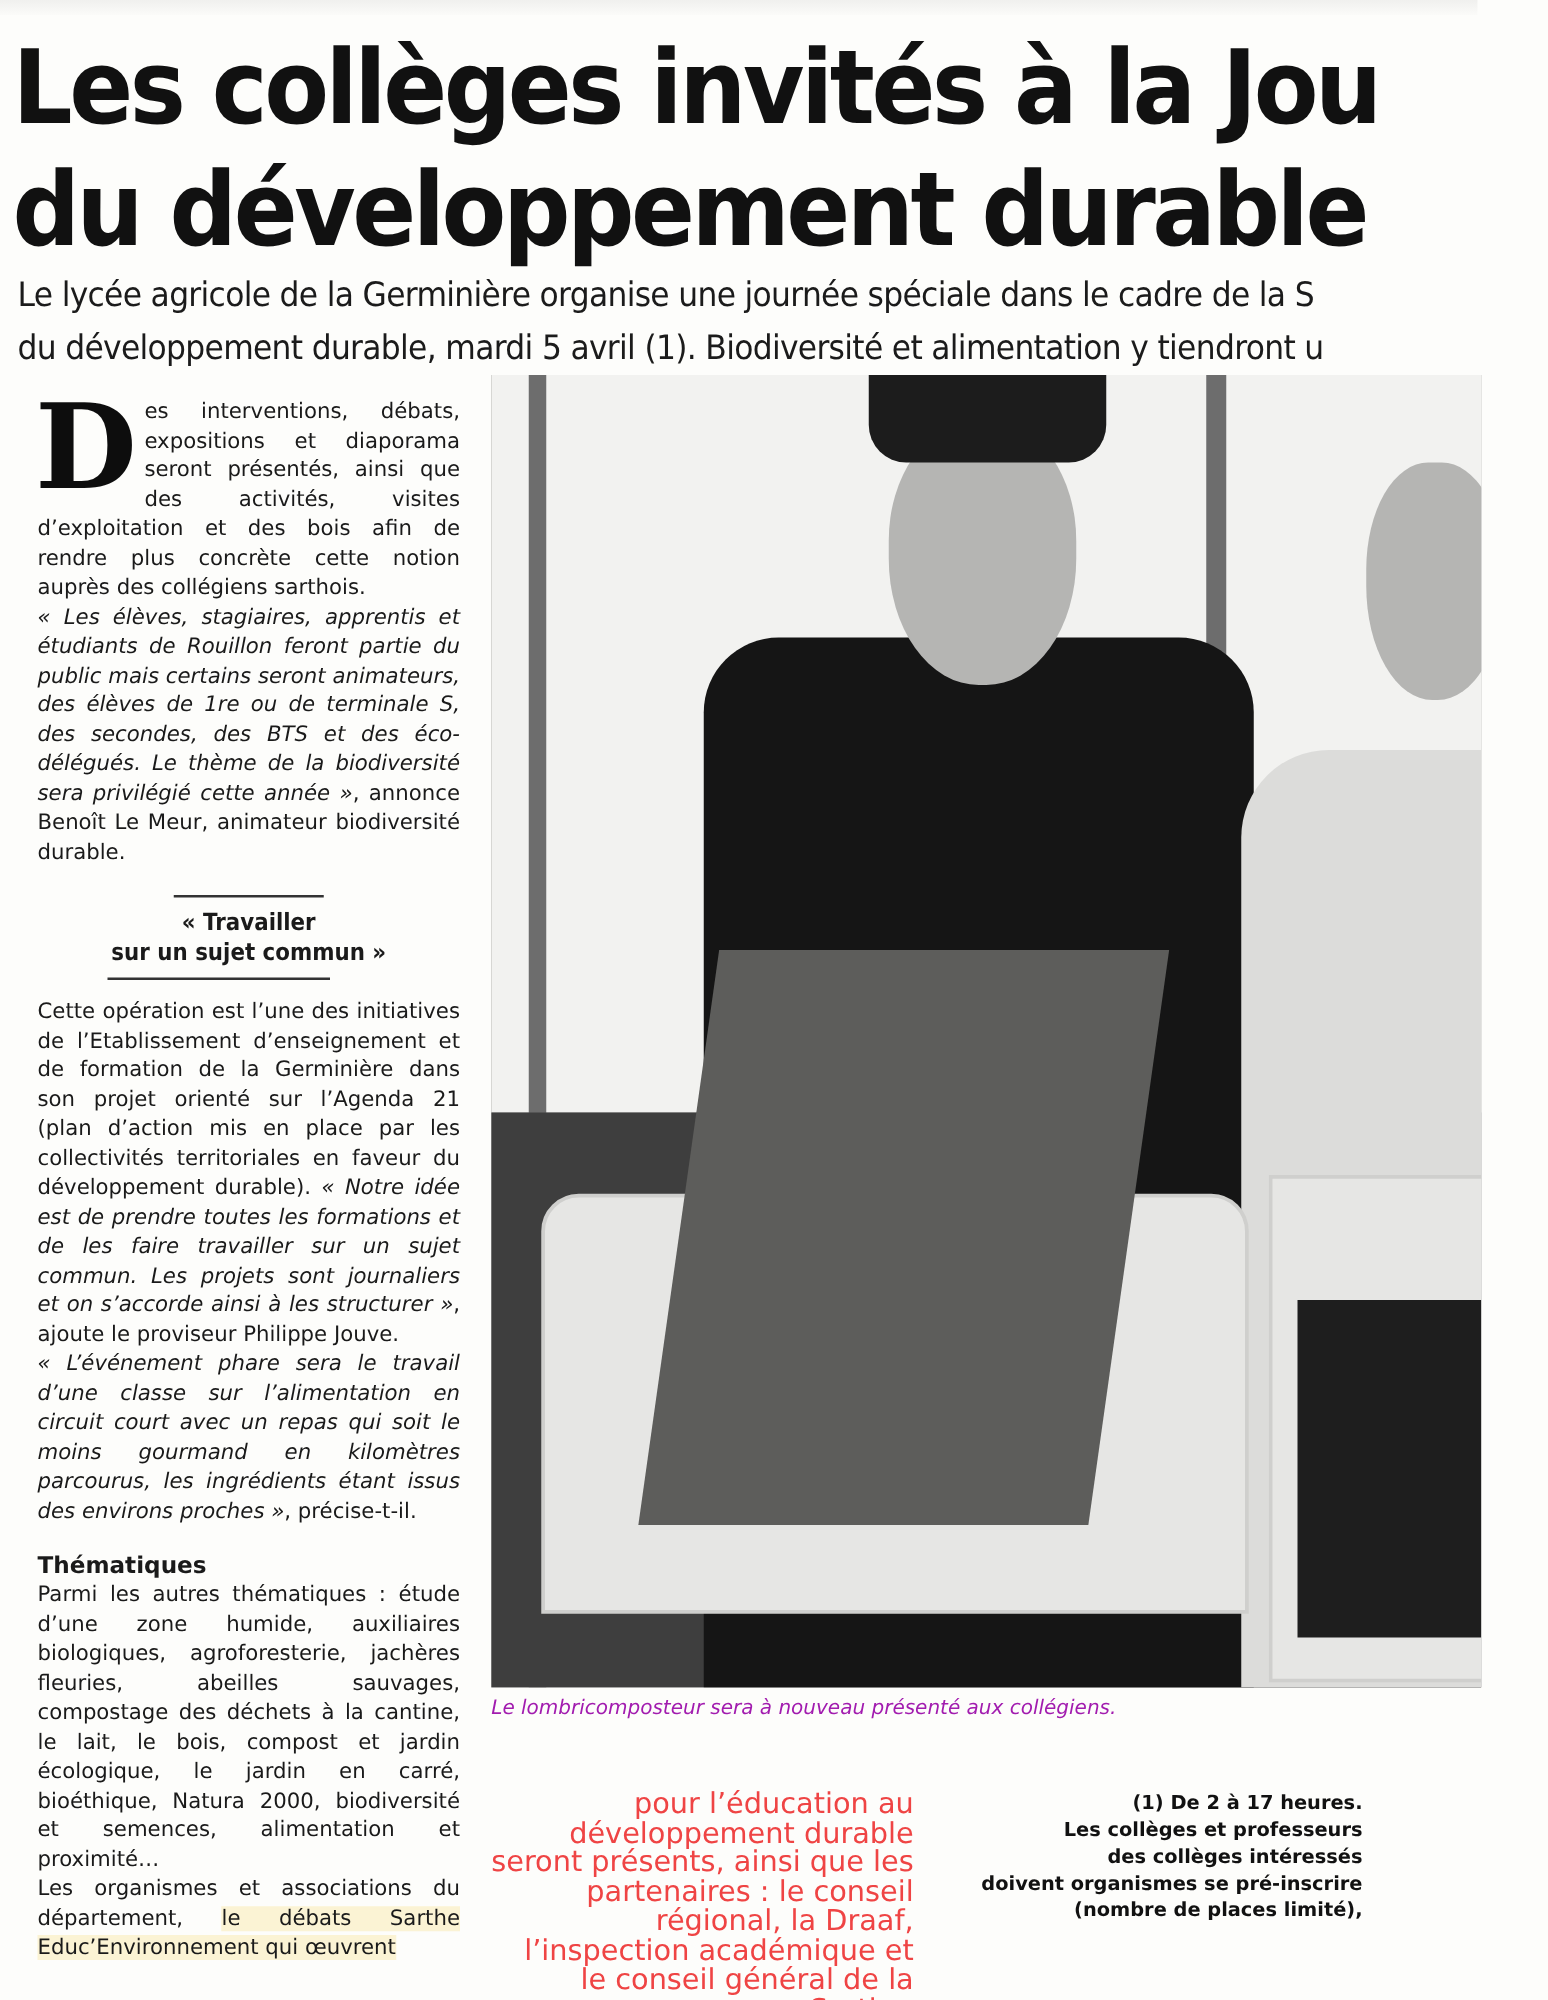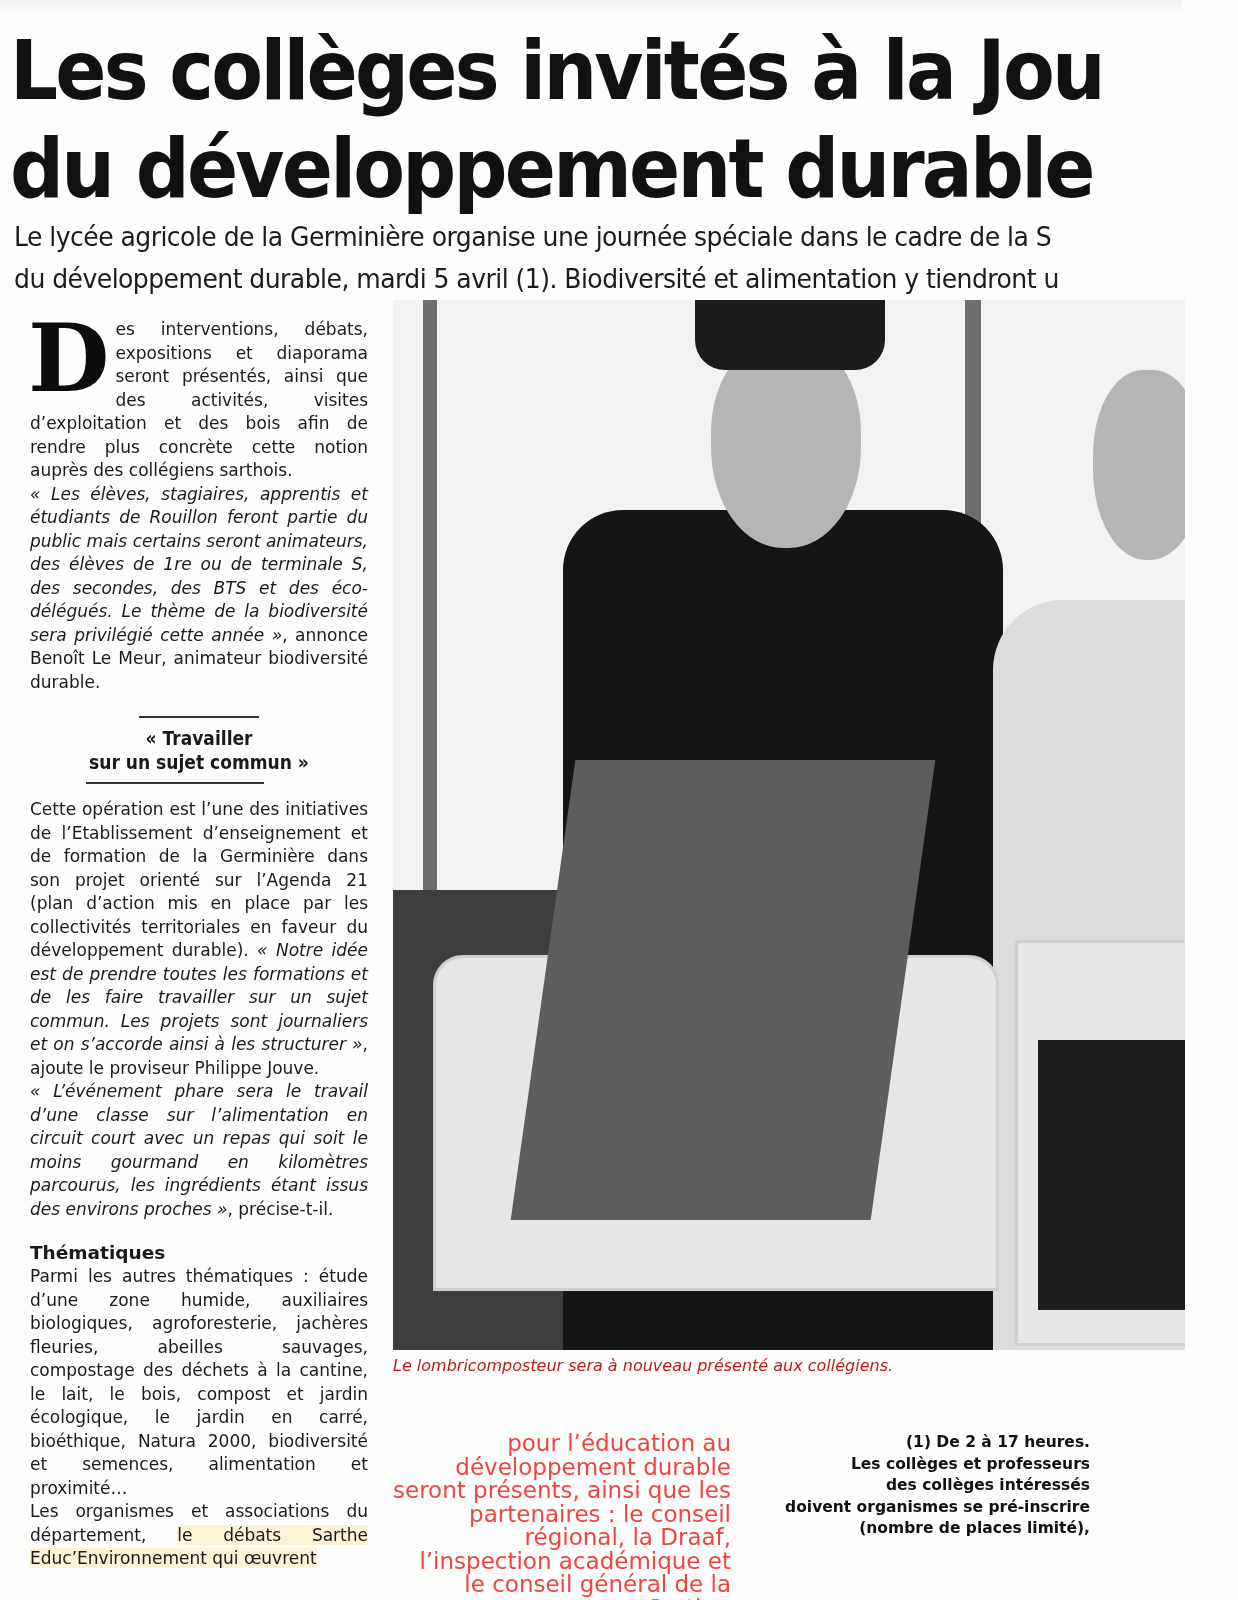--- a/index.html
+++ b/index.html
@@ -77,21 +77,21 @@
   .photo .wall { position: absolute; left: 0; top: 590px; width: 792px; height: 460px; background: #3e3e3e; }
   .photo .coat { position: absolute; background: #151515; border-radius: 60px 60px 0 0; }
   .photo .face { position: absolute; background: #b5b5b3; border-radius: 45% 45% 48% 48%; }
   .photo .hair { position: absolute; background: #1c1c1c; }
   .photo .jacket { position: absolute; background: #dcdcda; border-radius: 70px 0 0 0; }
   .photo .bin { position: absolute; background: #e6e6e4; border: 3px solid #cfcfcd; }
   .photo .bin-window { position: absolute; background: #5d5d5b; }
   .photo .compost { position: absolute; background: #1e1e1e; }
   .caption {
     position: absolute; left: 393px; top: 1356px; width: 792px;
-    font-style: italic; font-size: 16px; line-height: 20px; color: #b91c1c;
+    font-style: italic; font-size: 16px; line-height: 20px; color: #a21caf;
   }
   .col-mid {
     position: absolute; left: 393px; top: 1432px; width: 338px;
     font-size: 23px; line-height: 23.5px; color: #ef4444; text-align: right;
   }
   .note {
     position: absolute; left: 760px; top: 1432px; width: 330px;
     text-align: right;
     font-weight: bold; font-size: 15.5px; line-height: 21.5px; color: #111;
   }

